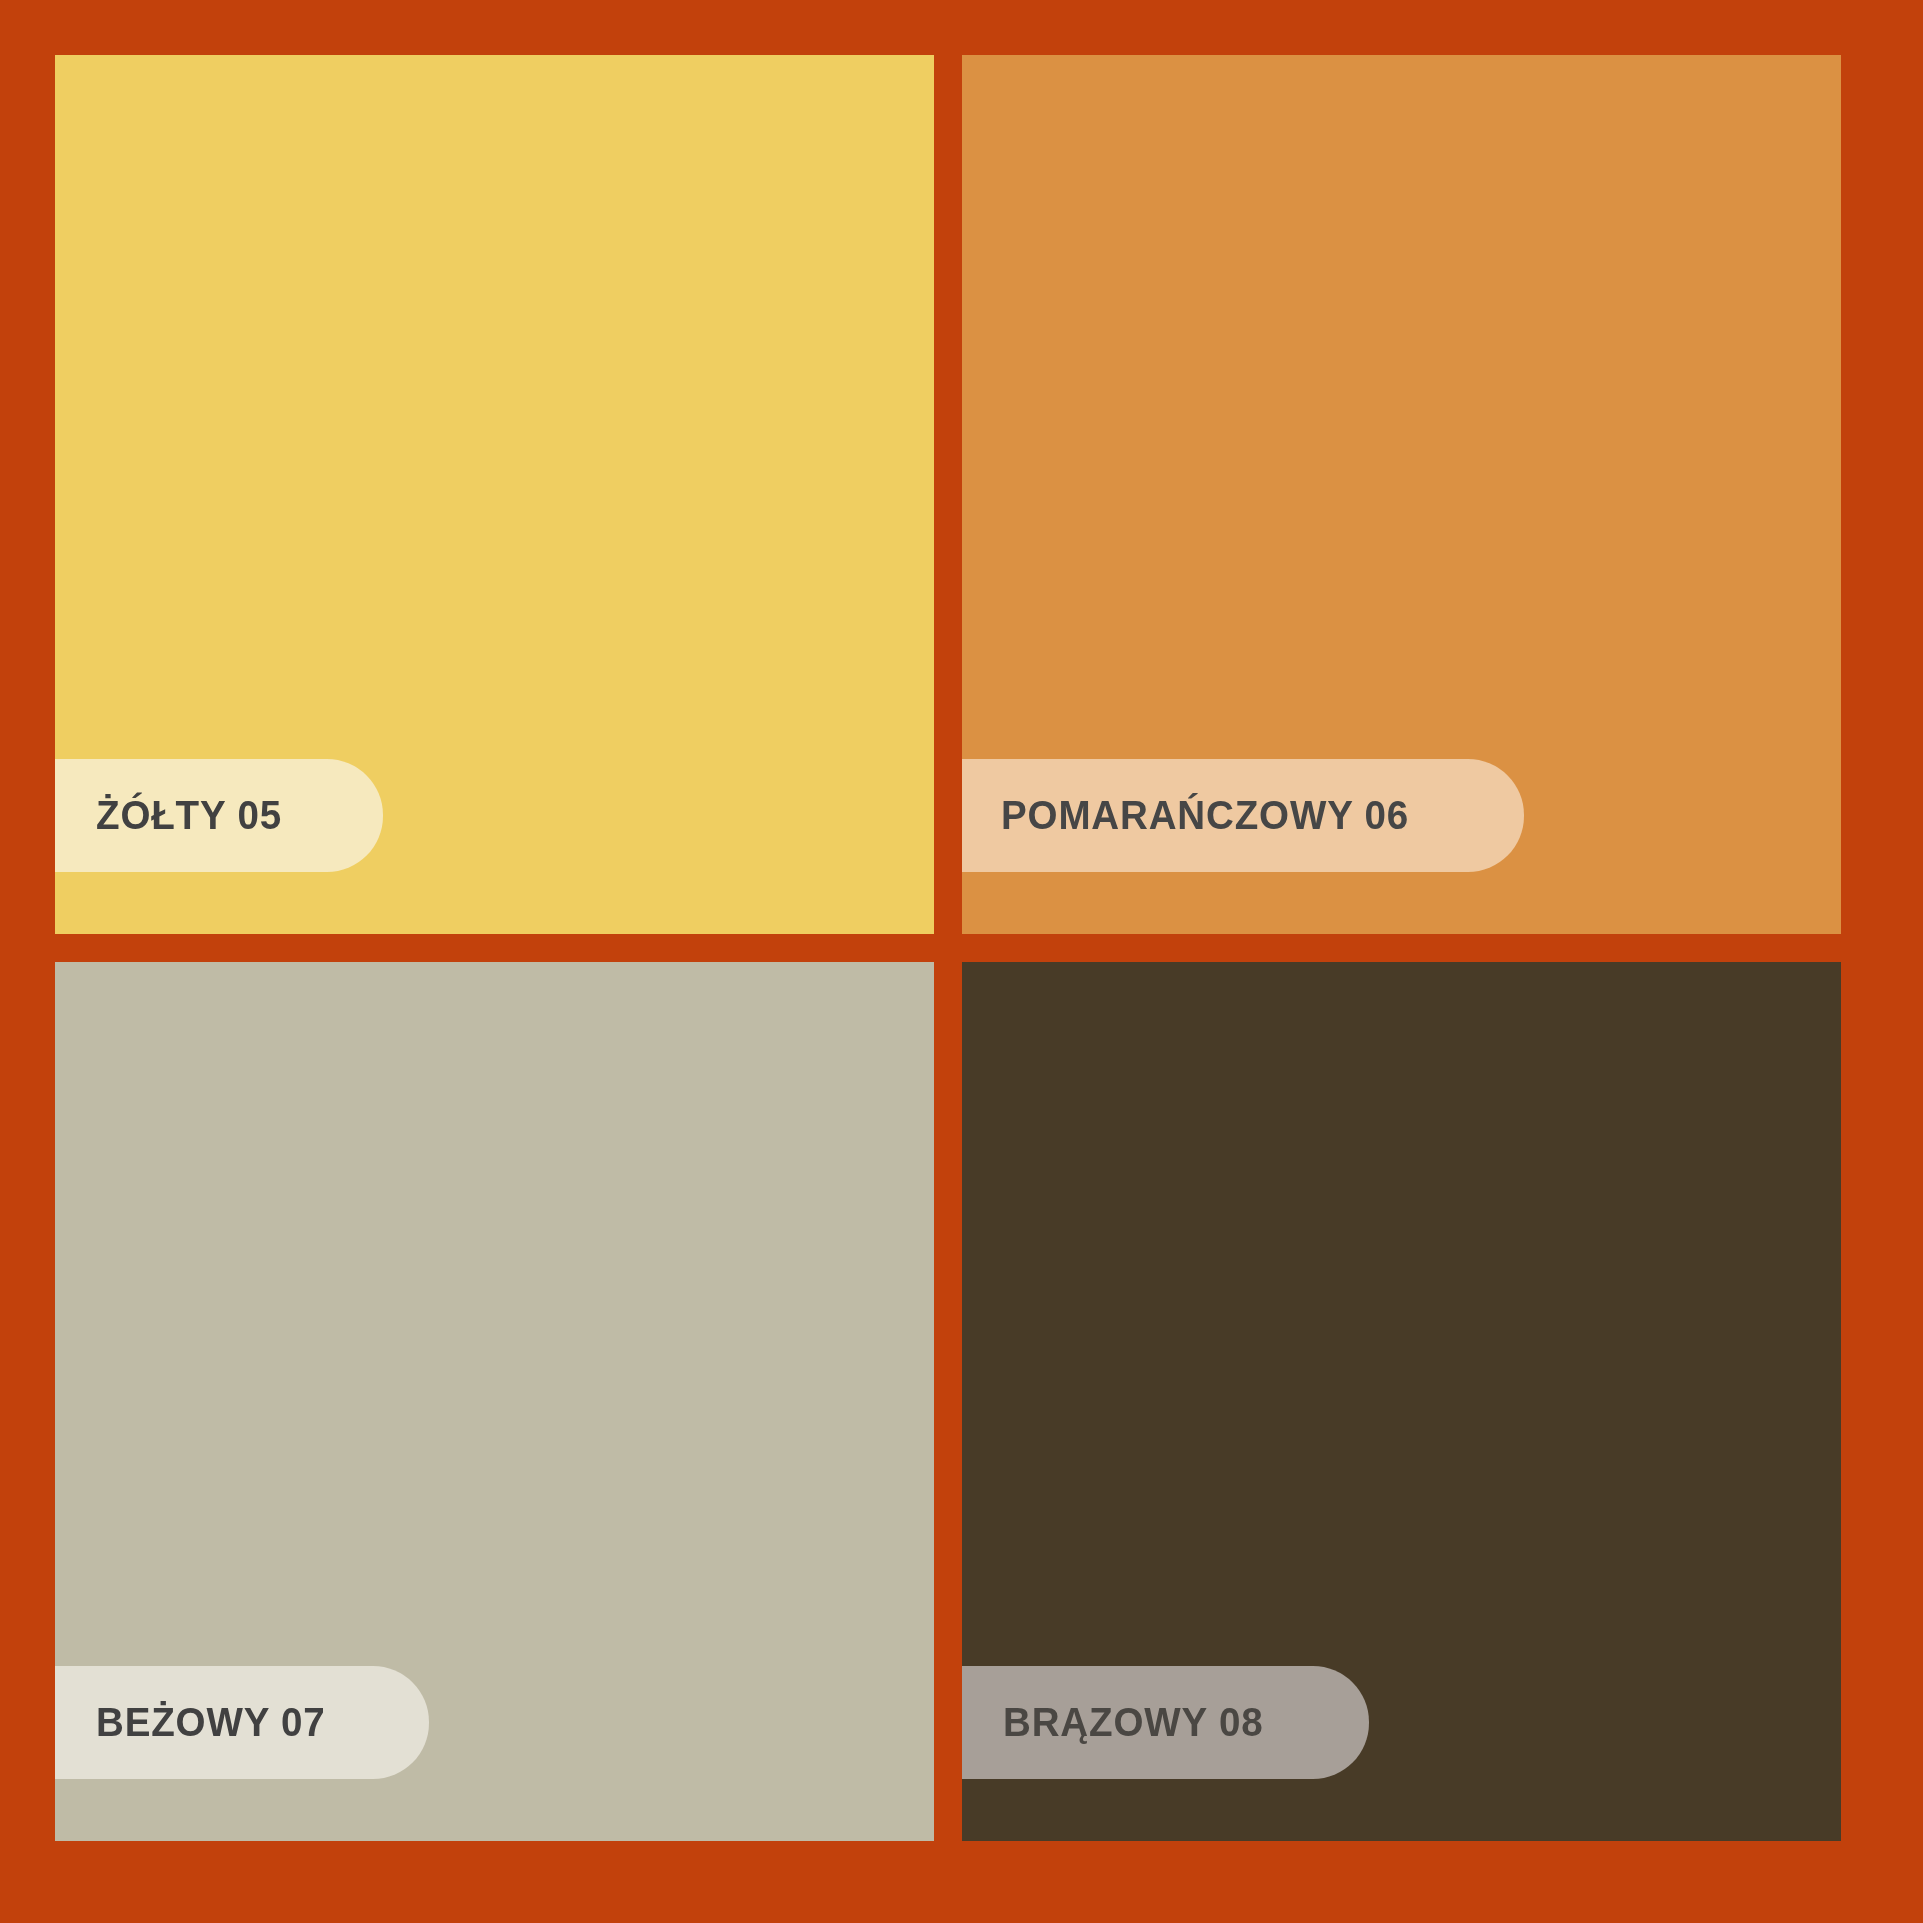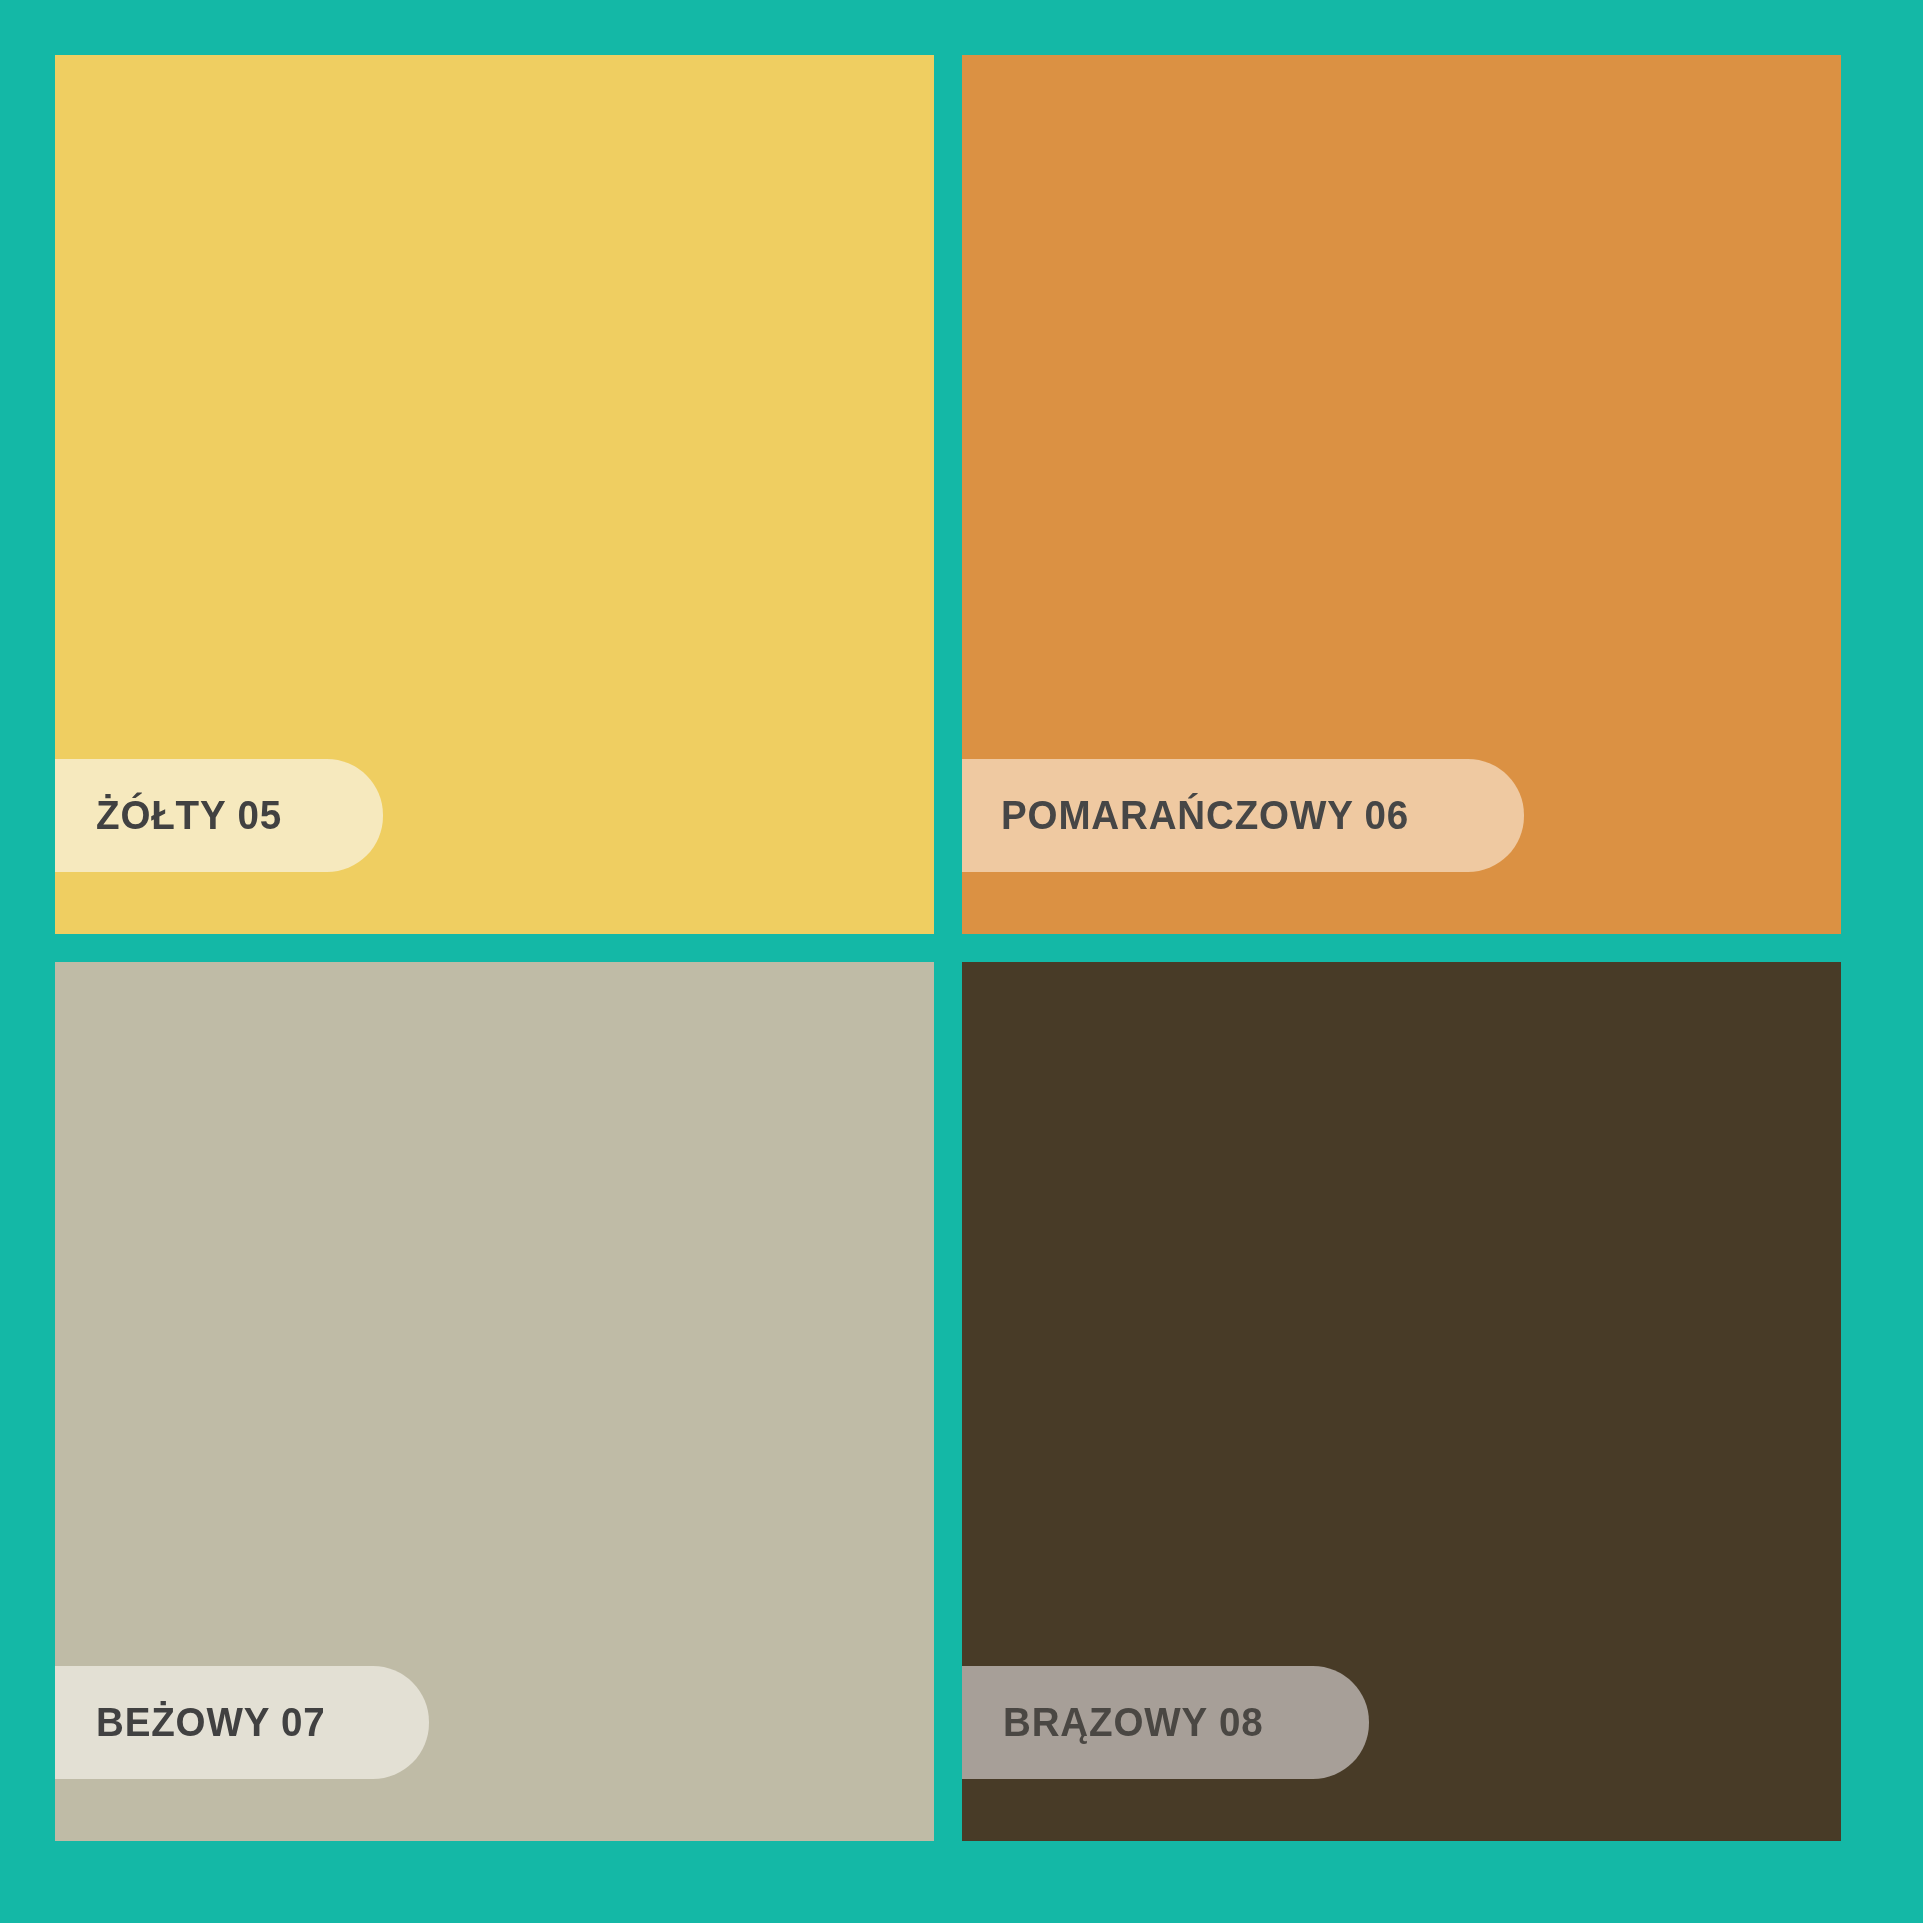--- a/index.html
+++ b/index.html
@@ -10,21 +10,21 @@
   }
 
   body {
     font-family: "Liberation Sans", "DejaVu Sans", sans-serif;
   }
 
   #swatch-board {
     position: relative;
     width: 1924px;
     height: 1924px;
-    background: #14b8a6;
+    background: #c2410c;
     box-sizing: border-box;
     display: grid;
     grid-template-columns: 879px 879px;
     grid-template-rows: 879px 879px;
     column-gap: 55px;
     row-gap: 55px;
     padding: 55px;
     gap: 28px;
   }
 

